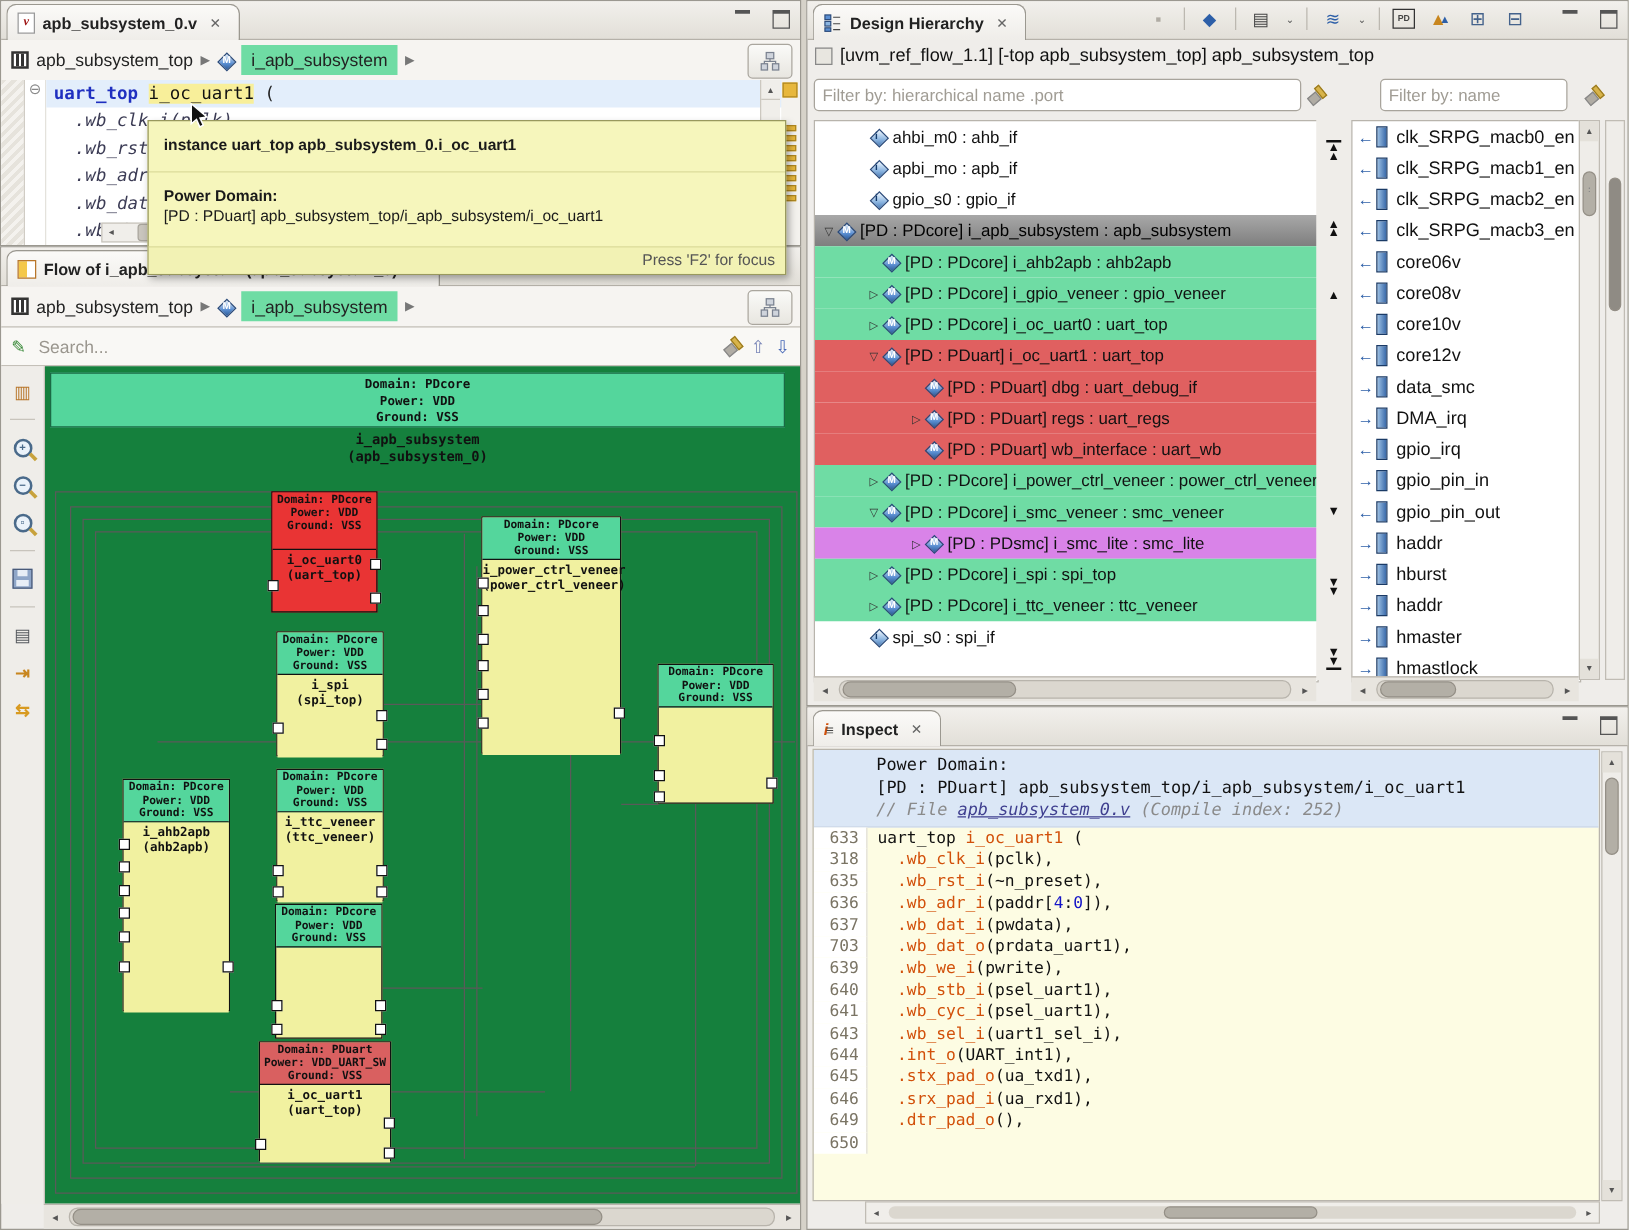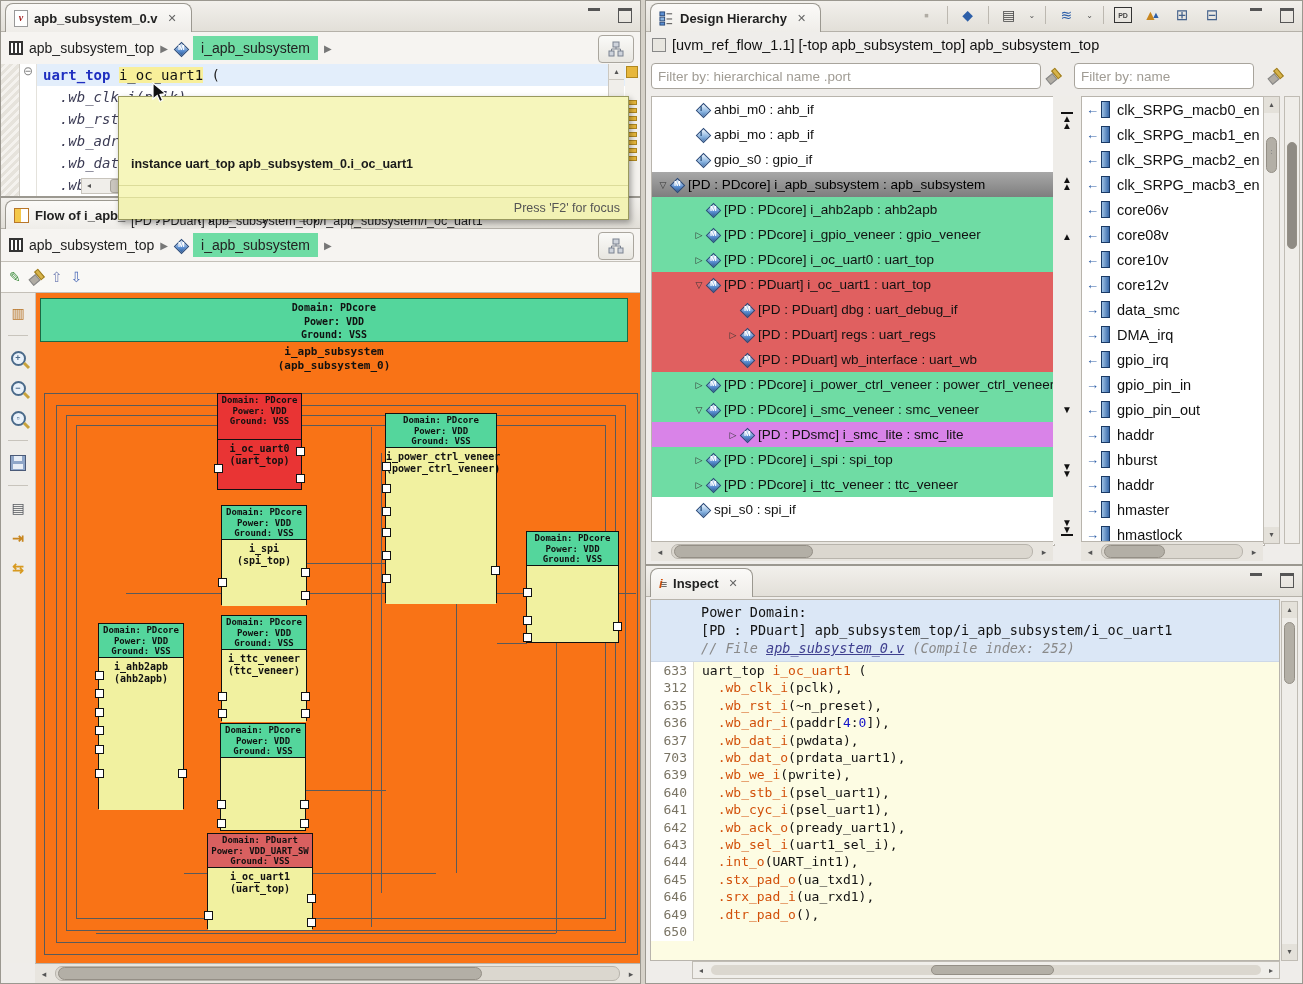--- a/index.html
+++ b/index.html
@@ -48,21 +48,21 @@
   .vsb .up{height:15px;border-bottom:1px solid #ccc8c0;text-align:center;font-size:8px;color:#555;line-height:15px;}
   .ruler{position:absolute;right:0;top:0;bottom:0;width:15px;background:#f4f2ee;}
   .ruler .sq{position:absolute;right:2px;top:2px;width:10px;height:10px;background:#e7b73c;border:1px solid #b08820;}
   .ruler .mk{position:absolute;right:3px;width:9px;height:3px;background:#e7b73c;border:0.5px solid #b08820;}
   .hsb-part{position:absolute;left:80px;bottom:2px;width:225px;height:14px;background:#f0eeea;border:1px solid #c8c4bc;display:flex;}
   .hsb-part .th{margin-left:14px;width:120px;background:#c9c5bd;border:1px solid #a8a49c;border-radius:3px;}
   
   #tooltip{position:absolute;left:118px;top:96px;width:509px;height:122px;background:#f6f6bc;
            border:1px solid #99995e;box-shadow:2px 3px 6px rgba(0,0,0,.35);z-index:40;
            font-size:12.5px;color:#1a1a1a;}
-  #tooltip .tt-title{padding:12px 12px 0 12px;font-weight:bold;margin-top:48px;}
+  #tooltip .tt-title{padding:12px 12px 0 12px;font-weight:bold;}
   #tooltip .tt-sep{margin:14px 0 0 0;border-top:1px solid #dcdc9a;}
   #tooltip .tt-label{padding:12px 12px 0 12px;font-weight:bold;}
   #tooltip .tt-value{padding:2px 12px 0 12px;}
   #tooltip .tt-footer{position:absolute;left:0;right:0;bottom:0;height:22px;border-top:1px solid #dcdc9a;
         background:#f2f2b4;color:#555;text-align:right;padding:3px 8px 0 0;box-sizing:border-box;font-size:12.5px;}
   #cursor{position:absolute;left:152px;top:82px;z-index:60;}
   
   .searchrow{height:30px;border-bottom:1px solid #c4c0b8;background:#f9f8f5;display:flex;align-items:center;padding:0 8px;gap:8px;}
   .searchrow input{flex:1;border:none;outline:none;background:transparent;font-size:14px;color:#333;}
   .searchrow input::placeholder{color:#9a968e;}
@@ -70,21 +70,21 @@
   #flow-body{position:absolute;left:0;top:95px;right:0;bottom:20px;display:flex;}
   #flow-tools{width:34px;background:#efede9;border-right:1px solid #c8c4bc;display:flex;flex-direction:column;align-items:center;padding-top:10px;gap:10px;}
   .ticon{width:22px;height:20px;display:flex;align-items:center;justify-content:center;font-size:14px;color:#55585e;}
   .tsep{width:20px;border-top:1px solid #c8c4bc;margin:2px 0;}
   .mag{width:11px;height:11px;border:2px solid #4a6a8a;border-radius:50%;position:relative;
        font-size:9px;line-height:10px;text-align:center;color:#4a6a8a;font-weight:bold;background:#eaf2fa;}
   .mag::after{content:"";position:absolute;width:7px;height:3px;background:#c8a23c;right:-6px;bottom:-3px;transform:rotate(45deg);}
   .floppy{width:14px;height:14px;background:#8fa6c8;border:1px solid #4a5a78;position:relative;}
   .floppy::before{content:"";position:absolute;left:3px;top:0;width:8px;height:5px;background:#e8eef6;}
   .floppy::after{content:"";position:absolute;left:2px;bottom:1px;width:10px;height:5px;background:#e8eef6;}
-  #canvas{flex:1;background:#f97316;position:relative;overflow:hidden;}
+  #canvas{flex:1;background:#15803d;position:relative;overflow:hidden;}
   .wire{position:absolute;border:1px solid #5a5a5a;}
   .wline{position:absolute;background:#5a5a5a;}
   #diag-banner{position:absolute;left:4px;top:5px;width:588px;height:44px;background:#54d69c;
       border:1px solid #1a6a44;text-align:center;font-family:"DejaVu Sans Mono",monospace;
       font-size:10px;font-weight:bold;color:#111;line-height:13.5px;padding-top:2px;box-sizing:border-box;}
   #diag-label{position:absolute;left:4px;top:52px;width:588px;text-align:center;
       font-family:"DejaVu Sans Mono",monospace;font-size:11px;font-weight:bold;color:#111;line-height:14px;}
   .blk{position:absolute;border:1.5px solid #111;box-sizing:border-box;font-family:"DejaVu Sans Mono",monospace;
        font-weight:bold;color:#111;text-align:center;z-index:5;}
   .blk .bh{border-bottom:1.5px solid #111;font-size:9px;line-height:10.5px;padding-top:1px;box-sizing:border-box;}
@@ -241,20 +241,21 @@
         <svg width="16" height="16" viewBox="0 0 16 16">
           <rect x="5" y="1" width="6" height="5" fill="#cfd4dc" stroke="#7a8290"></rect>
           <rect x="1" y="10" width="5" height="5" fill="#cfd4dc" stroke="#7a8290"></rect>
           <rect x="10" y="10" width="5" height="5" fill="#cfd4dc" stroke="#7a8290"></rect>
           <path d="M8 6 V8 M3.5 10 V8 H12.5 V10" stroke="#7a8290" fill="none"></path>
         </svg>
       </span>
     </div>
     <div class="searchrow">
       <span style="color:#3a8a3a;font-size:14px;">✎</span>
+      <input type="text" placeholder="Search..." style="">
       <span class="brush"></span>
       <span class="navarrow">⇧</span>
       <span class="navarrow" style="color:#4a6ab8;">⇩</span>
     </div>
     <div id="flow-body">
       <div id="flow-tools">
         <span class="ticon" style="color:#b8762a;">▥</span>
         <span class="tsep"></span>
         <span class="ticon">
             <span class="mag">+</span>
@@ -463,21 +464,21 @@
     </div>
     <div id="hier-context">
       <span style="width:12px;height:12px;border:1px solid #888;background:#e8e6e0;display:inline-block;"></span>
       <span>[uvm_ref_flow_1.1] [-top apb_subsystem_top] apb_subsystem_top</span>
     </div>
     <div class="filterrow">
       <span class="filter" style="left:5px;width:390px;">
         <input type="text" placeholder="Filter by: hierarchical name .port" style="">
       </span>
       <span class="brush" style="position:absolute;left:400px;top:5px;"></span>
-      <span class="filter" style="left:428px;width:180px;">
+      <span class="filter" style="left:458px;width:150px;">
         <input type="text" placeholder="Filter by: name" style="">
       </span>
       <span class="brush" style="position:absolute;left:622px;top:5px;"></span>
     </div>
     <div id="tree">
         <div class="trow" style="padding-left: 30px;">
           <span class="exp"></span>
           <span class="diam iface">
             <i>i</i>
           </span>
@@ -753,29 +754,28 @@
       </div>
     </div>
     <div id="inspect-body">
       <div id="inspect-header">
         <div>Power Domain:</div>
         <div>[PD : PDuart] apb_subsystem_top/i_apb_subsystem/i_oc_uart1</div>
         <div class="cmt"><span>// File </span><span class="filelink">apb_subsystem_0.v</span><span> (Compile index: 252)</span></div>
       </div>
       <div id="inspect-code">
           <div class="iline"><span class="ln">633</span><span class="lc"><span class="tk-k">uart_top </span><span class="tk-p">i_oc_uart1</span><span class="tk-k"> (</span></span></div>
-          <div class="iline"><span class="ln">312</span><span class="lc"><span class="tk-k">  </span><span class="tk-p">.wb_clk_i</span><span class="tk-k">(pclk),</span></span></div>
+          <div class="iline"><span class="ln">318</span><span class="lc"><span class="tk-k">  </span><span class="tk-p">.wb_clk_i</span><span class="tk-k">(pclk),</span></span></div>
           <div class="iline"><span class="ln">635</span><span class="lc"><span class="tk-k">  </span><span class="tk-p">.wb_rst_i</span><span class="tk-k">(~n_preset),</span></span></div>
           <div class="iline"><span class="ln">636</span><span class="lc"><span class="tk-k">  </span><span class="tk-p">.wb_adr_i</span><span class="tk-k">(paddr[</span><span class="tk-n">4</span><span class="tk-k">:</span><span class="tk-n">0</span><span class="tk-k">]),</span></span></div>
           <div class="iline"><span class="ln">637</span><span class="lc"><span class="tk-k">  </span><span class="tk-p">.wb_dat_i</span><span class="tk-k">(pwdata),</span></span></div>
           <div class="iline"><span class="ln">703</span><span class="lc"><span class="tk-k">  </span><span class="tk-p">.wb_dat_o</span><span class="tk-k">(prdata_uart1),</span></span></div>
           <div class="iline"><span class="ln">639</span><span class="lc"><span class="tk-k">  </span><span class="tk-p">.wb_we_i</span><span class="tk-k">(pwrite),</span></span></div>
           <div class="iline"><span class="ln">640</span><span class="lc"><span class="tk-k">  </span><span class="tk-p">.wb_stb_i</span><span class="tk-k">(psel_uart1),</span></span></div>
           <div class="iline"><span class="ln">641</span><span class="lc"><span class="tk-k">  </span><span class="tk-p">.wb_cyc_i</span><span class="tk-k">(psel_uart1),</span></span></div>
-          <div class="iline"><span class="ln">642</span><span class="lc"><span class="tk-k">  </span><span class="tk-p">.wb_ack_o</span><span class="tk-k">(pready_uart1),</span></span></div>
           <div class="iline"><span class="ln">643</span><span class="lc"><span class="tk-k">  </span><span class="tk-p">.wb_sel_i</span><span class="tk-k">(uart1_sel_i),</span></span></div>
           <div class="iline"><span class="ln">644</span><span class="lc"><span class="tk-k">  </span><span class="tk-p">.int_o</span><span class="tk-k">(UART_int1),</span></span></div>
           <div class="iline"><span class="ln">645</span><span class="lc"><span class="tk-k">  </span><span class="tk-p">.stx_pad_o</span><span class="tk-k">(ua_txd1),</span></span></div>
           <div class="iline"><span class="ln">646</span><span class="lc"><span class="tk-k">  </span><span class="tk-p">.srx_pad_i</span><span class="tk-k">(ua_rxd1),</span></span></div>
           <div class="iline"><span class="ln">649</span><span class="lc"><span class="tk-k">  </span><span class="tk-p">.dtr_pad_o</span><span class="tk-k">(),</span></span></div>
           <div class="iline"><span class="ln">650</span><span class="lc"></span></div>
         </div>
     </div>
     <div class="vscroll" style="right:4px;top:35px;width:17px;height:360px;">
       <div class="ab" style="top:0;">▴</div>

